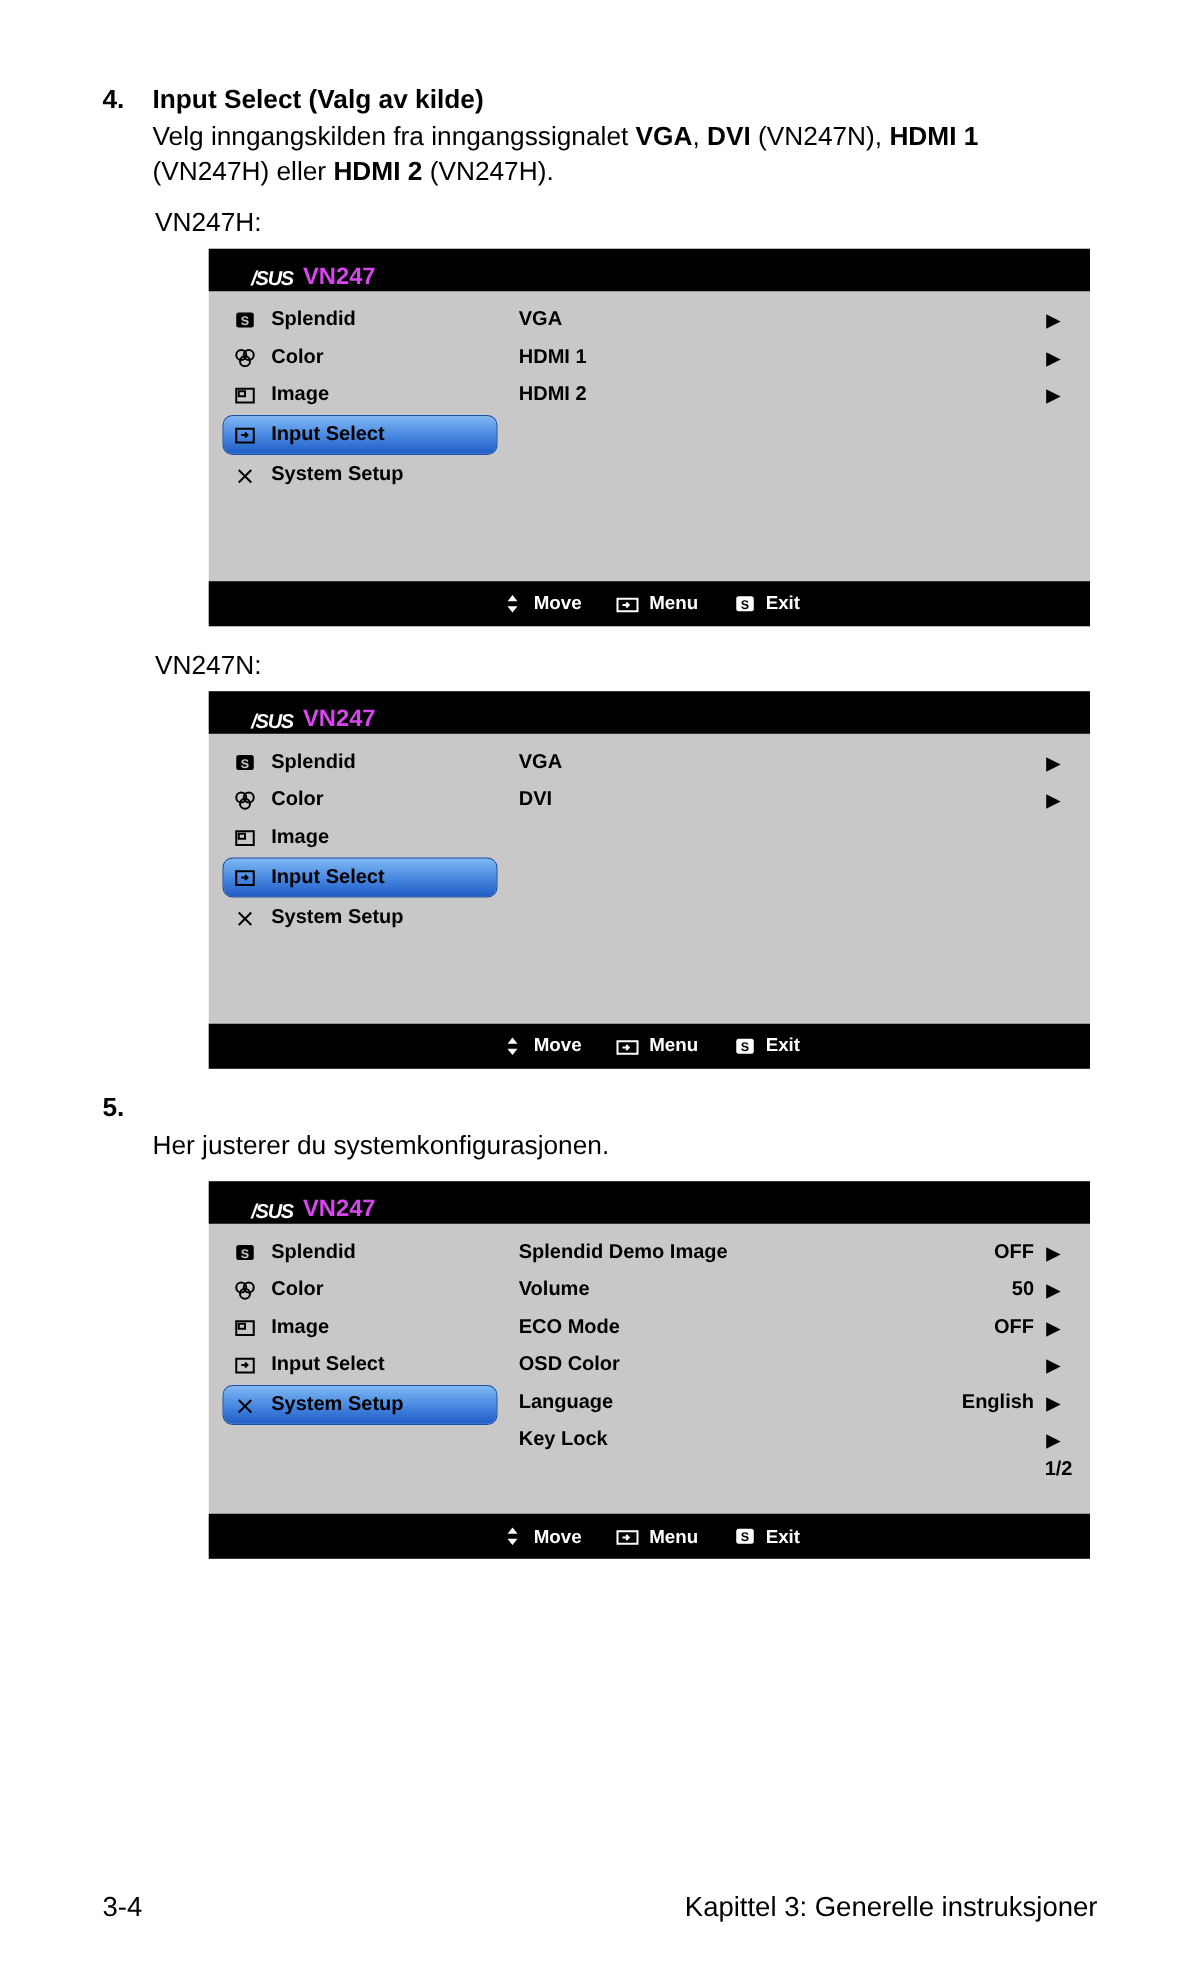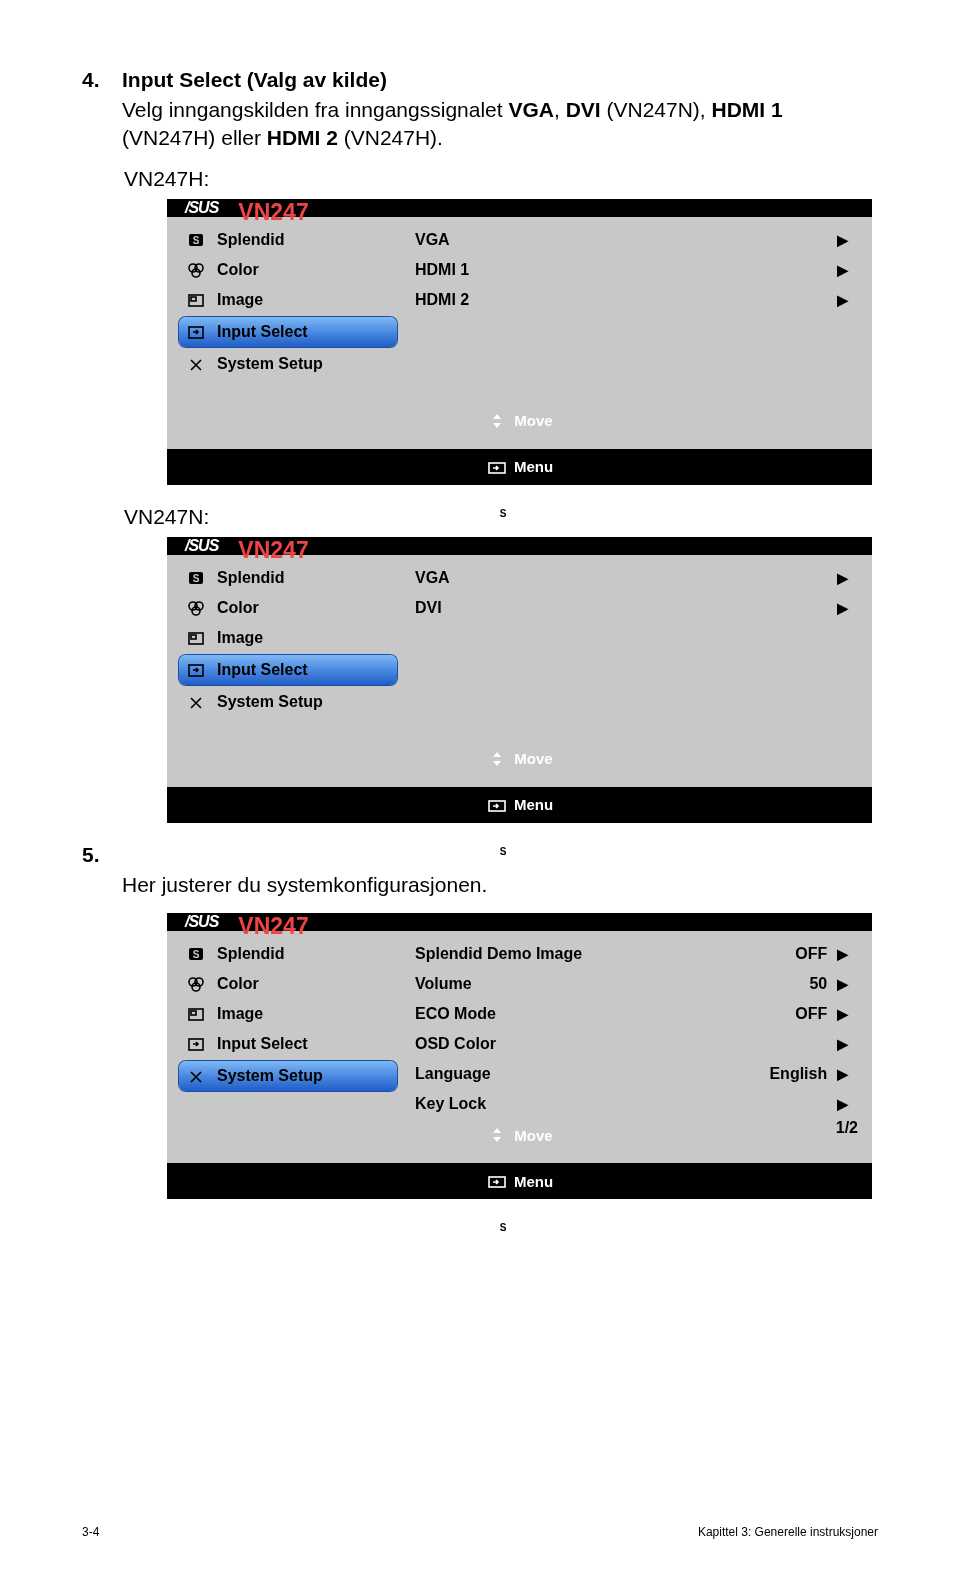--- a/index.html
+++ b/index.html
@@ -40,38 +40,38 @@
   }
 
   .osd {
     margin-left: 85px;
     width: 705px;
     background: #c8c8c8;
     margin-bottom: 20px;
   }
   .osd-header {
     background: #000;
-    height: 18px;
-    display: flex;
-    align-items: flex-start;
-    padding-left: 18px;
+    height: 34px;
+    display: flex;
+    align-items: flex-end;
+    padding-left: 34px;
   }
   .asus-logo {
     color: #fff;
     font-weight: bold;
     font-style: italic;
     font-size: 16px;
     letter-spacing: -1px;
     font-family: Arial, sans-serif;
   }
   .osd-model {
-    color: #ef4444;
-    font-weight: bold;
-    font-size: 23px;
-    margin-left: 20px;
+    color: #d946ef;
+    font-weight: bold;
+    font-size: 19px;
+    margin-left: 8px;
   }
   .osd-body {
     display: flex;
     min-height: 232px;
   }
   .osd-left {
     width: 240px;
     padding: 8px 0 8px 0;
   }
   .osd-right {
@@ -125,21 +125,20 @@
   .osd-footer {
     background: #000;
     height: 36px;
     display: flex;
     align-items: center;
     justify-content: center;
     gap: 26px;
     color: #fff;
     font-weight: bold;
     font-size: 15px;
-    flex-direction: column;
   }
   .foot-item {
     display: flex;
     align-items: center;
     gap: 6px;
   }
   .foot-icon {
     width: 22px;
     height: 20px;
     display: flex;
@@ -154,21 +153,21 @@
     height: 24px;
   }
 
   .page-footer {
     position: absolute;
     bottom: 48px;
     left: 82px;
     right: 82px;
     display: flex;
     justify-content: space-between;
-    font-size: 12px;
+    font-size: 22px;
   }
   .chapter-label {
     font-family: Arial, sans-serif;
   }
 
   
   .ic-stroke { stroke: #000; stroke-width: 1.6; fill: none; }
 </style>
 </head>
 <body>

